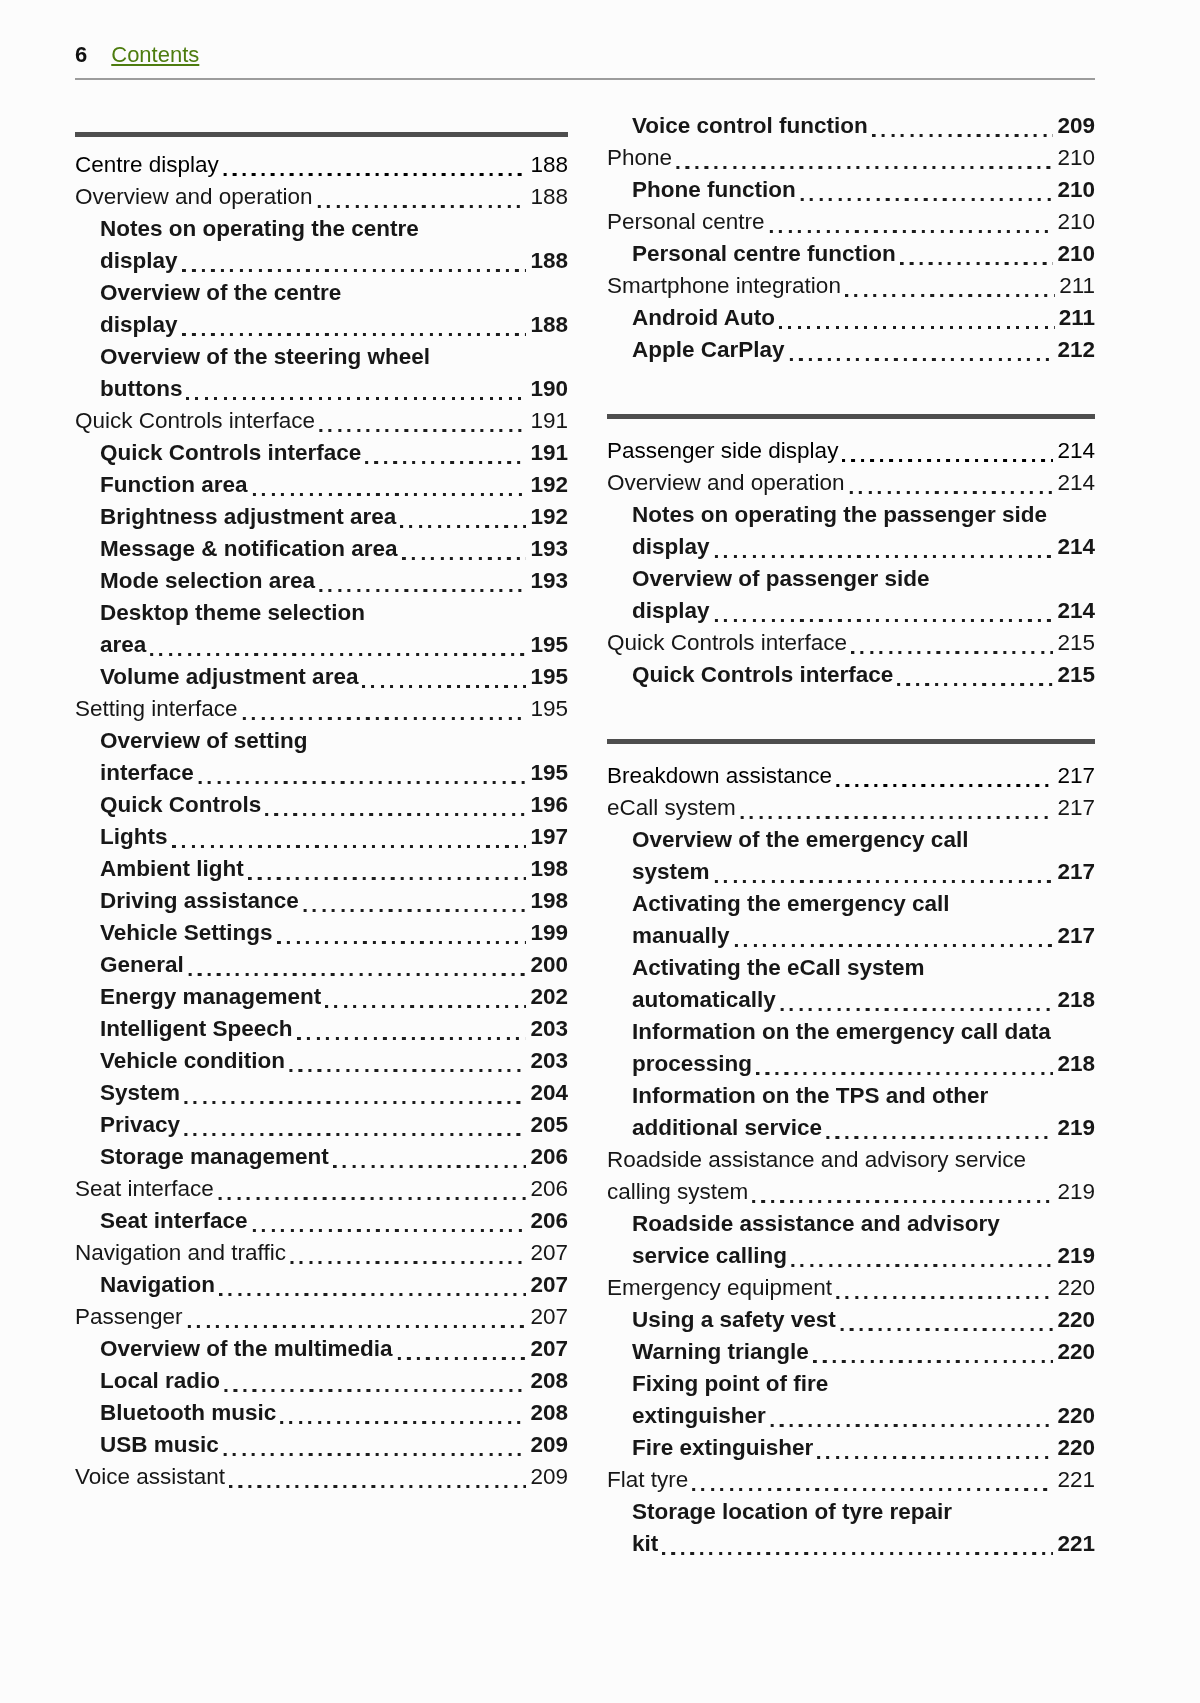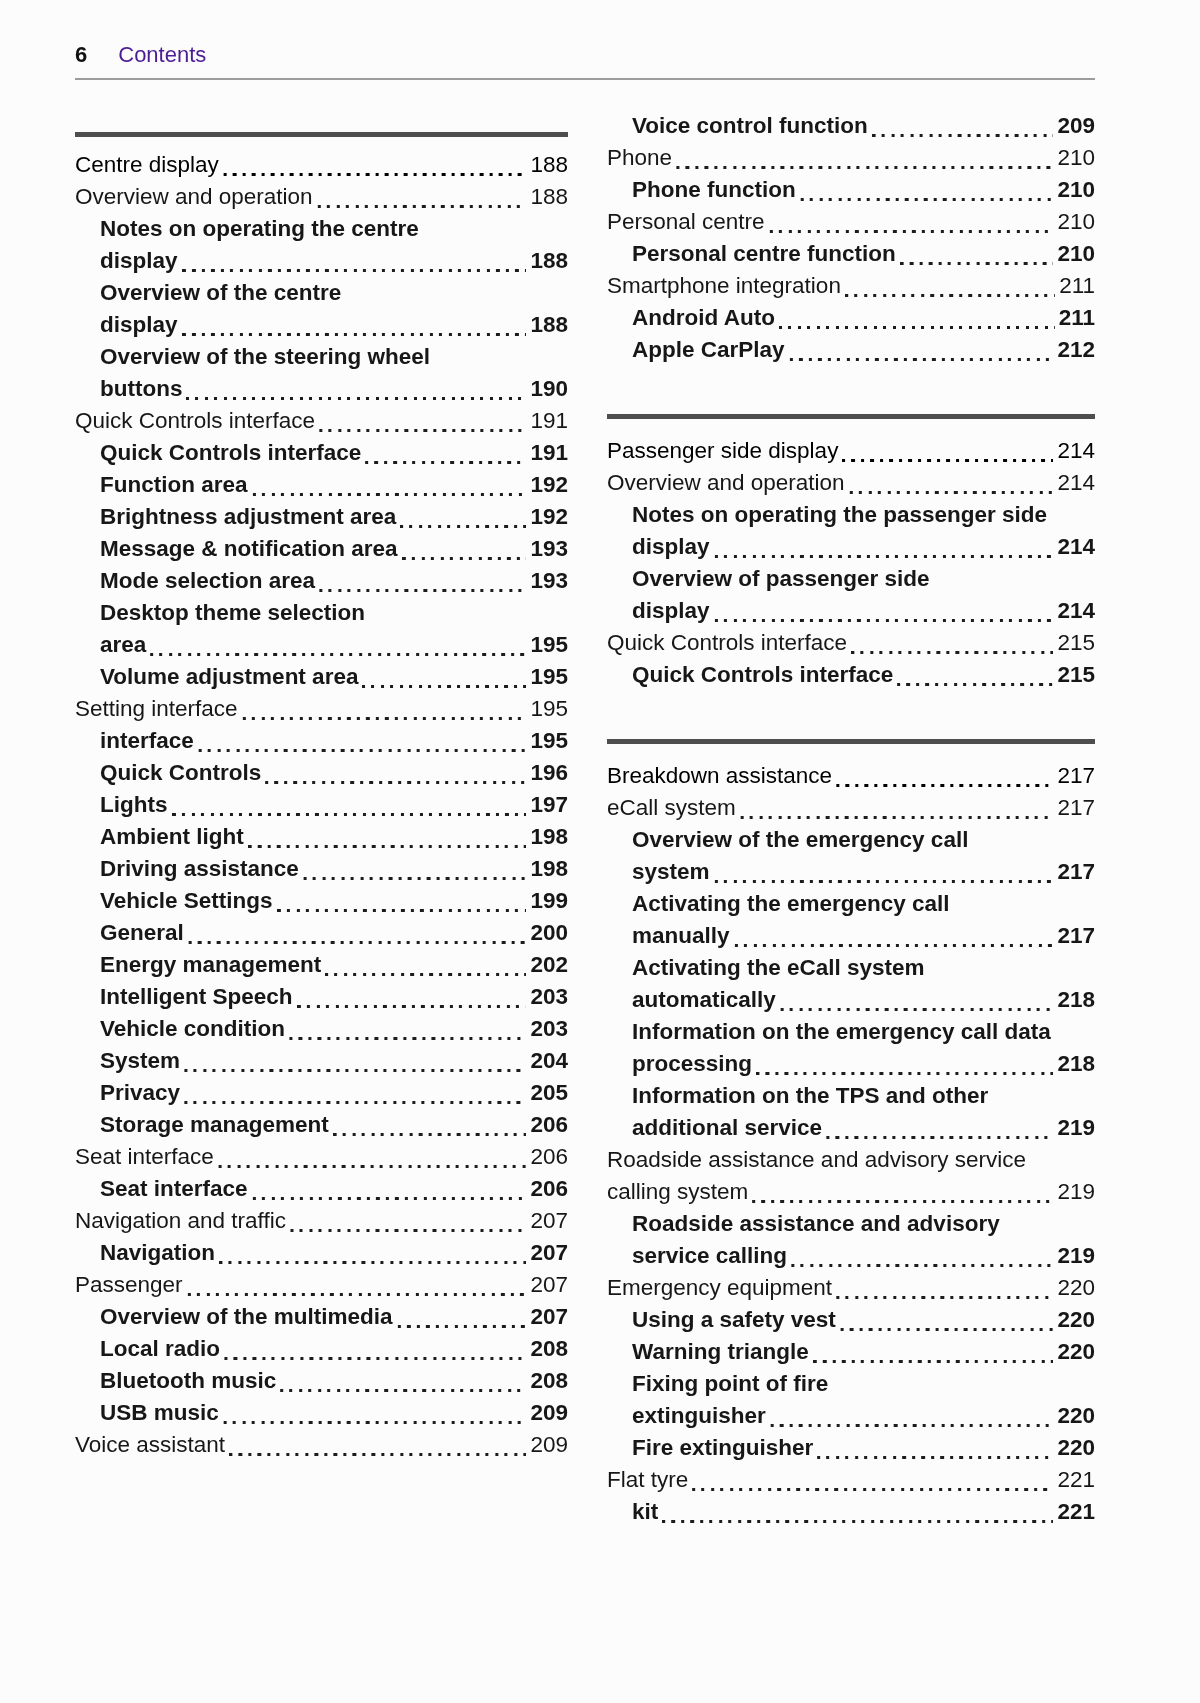--- a/index.html
+++ b/index.html
@@ -20,21 +20,21 @@
     height: 1703px;
     padding: 42px 105px 0 75px;
   }
   .hdr {
     display: flex;
     align-items: baseline;
     font-size: 22px;
     line-height: 26px;
   }
   .hdr .pagenum { font-weight: 700; color: #111; }
-  .hdr .title { margin-left: 31px; color: #4c1d95; }
+  .hdr .title { margin-left: 24px; color: #4d7c0f; text-decoration: underline; }
   .header-rule {
     height: 2px;
     background: #9c9c9c;
     margin-top: 10px;
   }
   .cols {
     display: flex;
     column-gap: 39px;
     margin-top: 30px;
   }
@@ -193,20 +193,23 @@
         </div>
         <div class="entry lvl1">
           <div class="line">
             <span class="txt">Setting interface</span>
             <span class="leader"></span>
             <span class="pg">195</span>
           </div>
         </div>
         <div class="entry lvl2">
           <div class="line">
+            <span class="txt">Overview of setting</span>
+          </div>
+          <div class="line">
             <span class="txt">interface</span>
             <span class="leader"></span>
             <span class="pg">195</span>
           </div>
         </div>
         <div class="entry lvl2">
           <div class="line">
             <span class="txt">Quick Controls</span>
             <span class="leader"></span>
             <span class="pg">196</span>
@@ -590,20 +593,23 @@
           </div>
         </div>
         <div class="entry lvl1">
           <div class="line">
             <span class="txt">Flat tyre</span>
             <span class="leader"></span>
             <span class="pg">221</span>
           </div>
         </div>
         <div class="entry lvl2">
+          <div class="line">
+            <span class="txt">Storage location of tyre repair</span>
+          </div>
           <div class="line">
             <span class="txt">kit</span>
             <span class="leader"></span>
             <span class="pg">221</span>
           </div>
         </div>
       </section>
   </div>
 </div>
 

